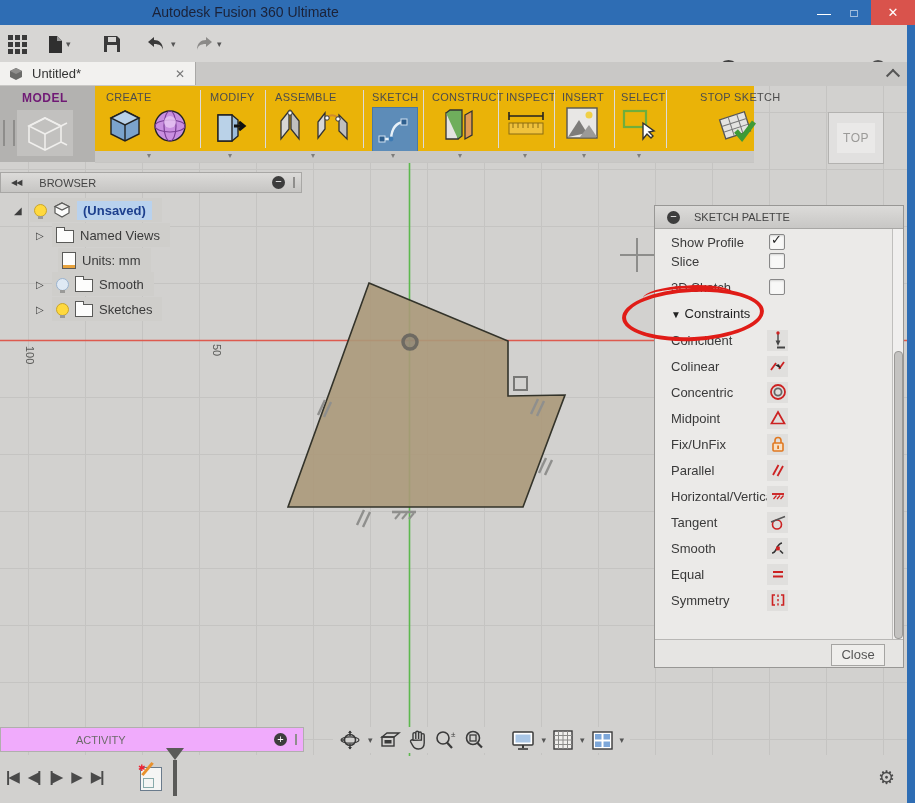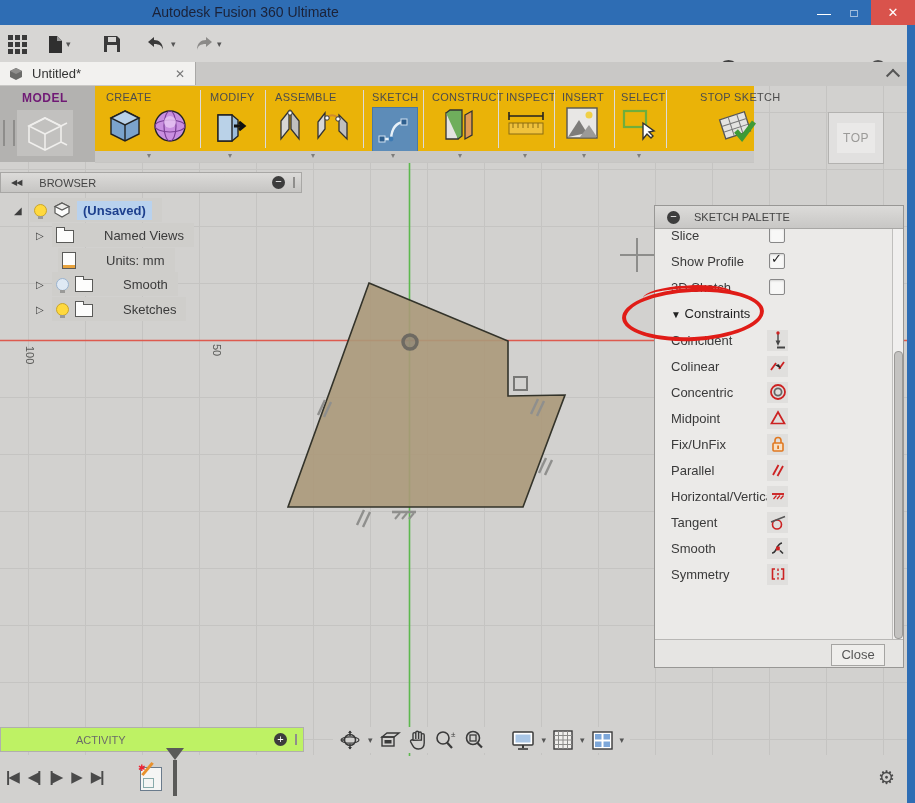--- a/index.html
+++ b/index.html
@@ -65,21 +65,21 @@
   
   #browser-header{position:absolute;left:0;top:172px;width:302px;height:21px;z-index:10;
     background:linear-gradient(#dcdbd9,#c6c5c3);border:1px solid #a8a7a5;box-sizing:border-box;display:flex;align-items:center;}
   #browser-collapse{font-size:8px;color:#3f3f3f;margin-left:10px;letter-spacing:-1px;}
   #browser-title{font-size:11px;color:#444;margin-left:18px;flex:1;}
   .minus-circle{width:13px;height:13px;border-radius:50%;background:#3d3d3d;color:#fff;font-size:11px;line-height:11px;text-align:center;}
   #browser-header .grip{width:2px;height:11px;background:#8f8e8c;margin:0 6px 0 8px;}
   .tree-row{position:absolute;z-index:10;display:flex;align-items:center;gap:6px;height:22px;}
   .tree-pill{display:flex;align-items:center;gap:6px;background:#cfcecb;padding:2px 10px 2px 4px;height:20px;}
   .expander{font-size:10px;color:#3d3d3d;width:10px;}
-  .tree-label{font-size:13px;color:#3a3a3a;margin-left:24px;}
+  .tree-label{font-size:13px;color:#3a3a3a;}
   #root-label{background:#b9d2ee;color:#1d3f8d;font-weight:bold;padding:2px 6px;font-size:13px;}
   .bulb{position:relative;width:11px;height:11px;border-radius:50%;background:#ffd93e;border:1px solid #c9a52a;}
   .bulb:after{content:"";position:absolute;left:3px;top:11px;width:5px;height:3px;background:#9a9a98;}
   .bulb.off{background:#dfe9f4;border-color:#9ab3cf;}
   .folder{position:relative;width:16px;height:11px;background:#fdfdfc;border:1px solid #5a5a58;margin-top:2px;}
   .folder:before{content:"";position:absolute;left:-1px;top:-4px;width:7px;height:3px;background:#fdfdfc;border:1px solid #5a5a58;border-bottom:none;}
   .doc-icon{position:relative;width:12px;height:15px;background:#fdfdfc;border:1px solid #5a5a58;}
   .doc-icon:after{content:"";position:absolute;left:0;bottom:0;width:12px;height:3px;background:#e8a33d;}
 
   
@@ -99,21 +99,21 @@
   #palette-scroll{position:absolute;right:0;top:23px;bottom:28px;width:10px;background:#f0efee;border-left:1px solid #c0bfbd;}
   #palette-thumb{position:absolute;left:1px;top:122px;width:7px;height:286px;background:#c4c3c1;border:1px solid #9a9997;border-radius:4px;}
   #palette-footer{position:absolute;left:0;bottom:0;width:100%;height:28px;background:#e6e5e3;border-top:1px solid #b8b7b5;box-sizing:border-box;}
   #close-btn{position:absolute;right:18px;top:4px;width:52px;height:20px;background:#efeeec;border:1px solid #a5a4a2;font-size:13px;color:#555;text-align:center;line-height:19px;}
 
   
   #annotation{position:absolute;left:622px;top:288px;width:134px;height:45px;border:4px solid #e01c17;border-radius:50%;transform:rotate(-3deg);z-index:30;}
   #annotation:after{content:"";position:absolute;left:18px;top:-7px;width:90px;height:18px;border-top:3px solid #e01c17;border-radius:50%;}
 
   
-  #activity{position:absolute;left:0;top:727px;width:304px;height:25px;background:#bef264;border:1px solid #b0afad;box-sizing:border-box;display:flex;align-items:center;z-index:10;}
+  #activity{position:absolute;left:0;top:727px;width:304px;height:25px;background:#f0abfc;border:1px solid #b0afad;box-sizing:border-box;display:flex;align-items:center;z-index:10;}
   #activity-label{font-size:11px;color:#6b6b69;margin-left:75px;flex:1;}
   .plus-circle{width:13px;height:13px;border-radius:50%;background:#3d3d3d;color:#fff;font-size:11px;line-height:12px;text-align:center;}
   #activity .grip{width:2px;height:11px;background:#8f8e8c;margin:0 6px 0 8px;}
   #navbar{position:absolute;left:333px;top:727px;height:26px;display:flex;align-items:center;gap:7px;z-index:10;background:#d2d1cf;padding:0 6px;}
   .navgap{width:14px;}
 
   
   #timeline{position:absolute;left:6px;top:768px;display:flex;align-items:center;gap:10px;z-index:10;}
   .tl-btn{font-size:15px;color:#4a4a4a;letter-spacing:-2px;font-weight:bold;}
   #tl-marker{position:absolute;left:140px;top:763px;width:40px;height:34px;z-index:10;}
@@ -465,27 +465,27 @@
       <span class="tree-label">Sketches</span>
       </span>
   </div>
 
   <div id="palette">
     <div id="palette-header">
       <span class="minus-circle">−</span>
       <span id="palette-title">SKETCH PALETTE</span>
     </div>
     <div id="palette-list">
+      <div class="prow">
+        <span class="plabel">Show Profile</span>
+        <span class="pcheck checked"></span>
+      </div>
       <div class="prow first">
         <span class="plabel">Slice</span>
         <span class="pcheck"></span>
-      </div>
-      <div class="prow">
-        <span class="plabel">Show Profile</span>
-        <span class="pcheck checked"></span>
       </div>
       <div class="prow">
         <span class="plabel">3D Sketch</span>
         <span class="pcheck"></span>
       </div>
       <div class="prow" id="constraints-header">
         <span class="plabel"><span style="font-size:10px">▼</span>&nbsp;<span>Constraints</span></span>
       </div>
 
       <div class="prow">
@@ -563,20 +563,29 @@
             </svg>
           </span>
       </div>
       <div class="prow">
         <span class="plabel">Smooth</span>
         <span class="ptile">
             <svg width="20" height="20" viewBox="0 0 20 20">
               <path d="M4 15 C9 15 8 6 14 5" fill="none" stroke="#333" stroke-width="1.6"></path>
               <rect x="8" y="8.6" width="3.8" height="3.8" fill="#cc2222"></rect>
               <line x1="12" y1="12.5" x2="15" y2="15.5" stroke="#333" stroke-width="1.6"></line>
+            </svg>
+          </span>
+      </div>
+      <div class="prow">
+        <span class="plabel">Equal</span>
+        <span class="ptile">
+            <svg width="20" height="20" viewBox="0 0 20 20">
+              <line x1="5" y1="8" x2="15" y2="8" stroke="#cc2222" stroke-width="2"></line>
+              <line x1="5" y1="12.5" x2="15" y2="12.5" stroke="#cc2222" stroke-width="2"></line>
             </svg>
           </span>
       </div>
       <div class="prow">
         <span class="plabel">Symmetry</span>
         <span class="ptile">
             <svg width="20" height="20" viewBox="0 0 20 20">
               <path d="M7 5 H4.5 V15 H7" fill="none" stroke="#cc2222" stroke-width="1.6"></path>
               <path d="M13 5 H15.5 V15 H13" fill="none" stroke="#cc2222" stroke-width="1.6"></path>
               <line x1="10" y1="4.5" x2="10" y2="15.5" stroke="#cc2222" stroke-width="1.4" stroke-dasharray="2.4 2"></line>

